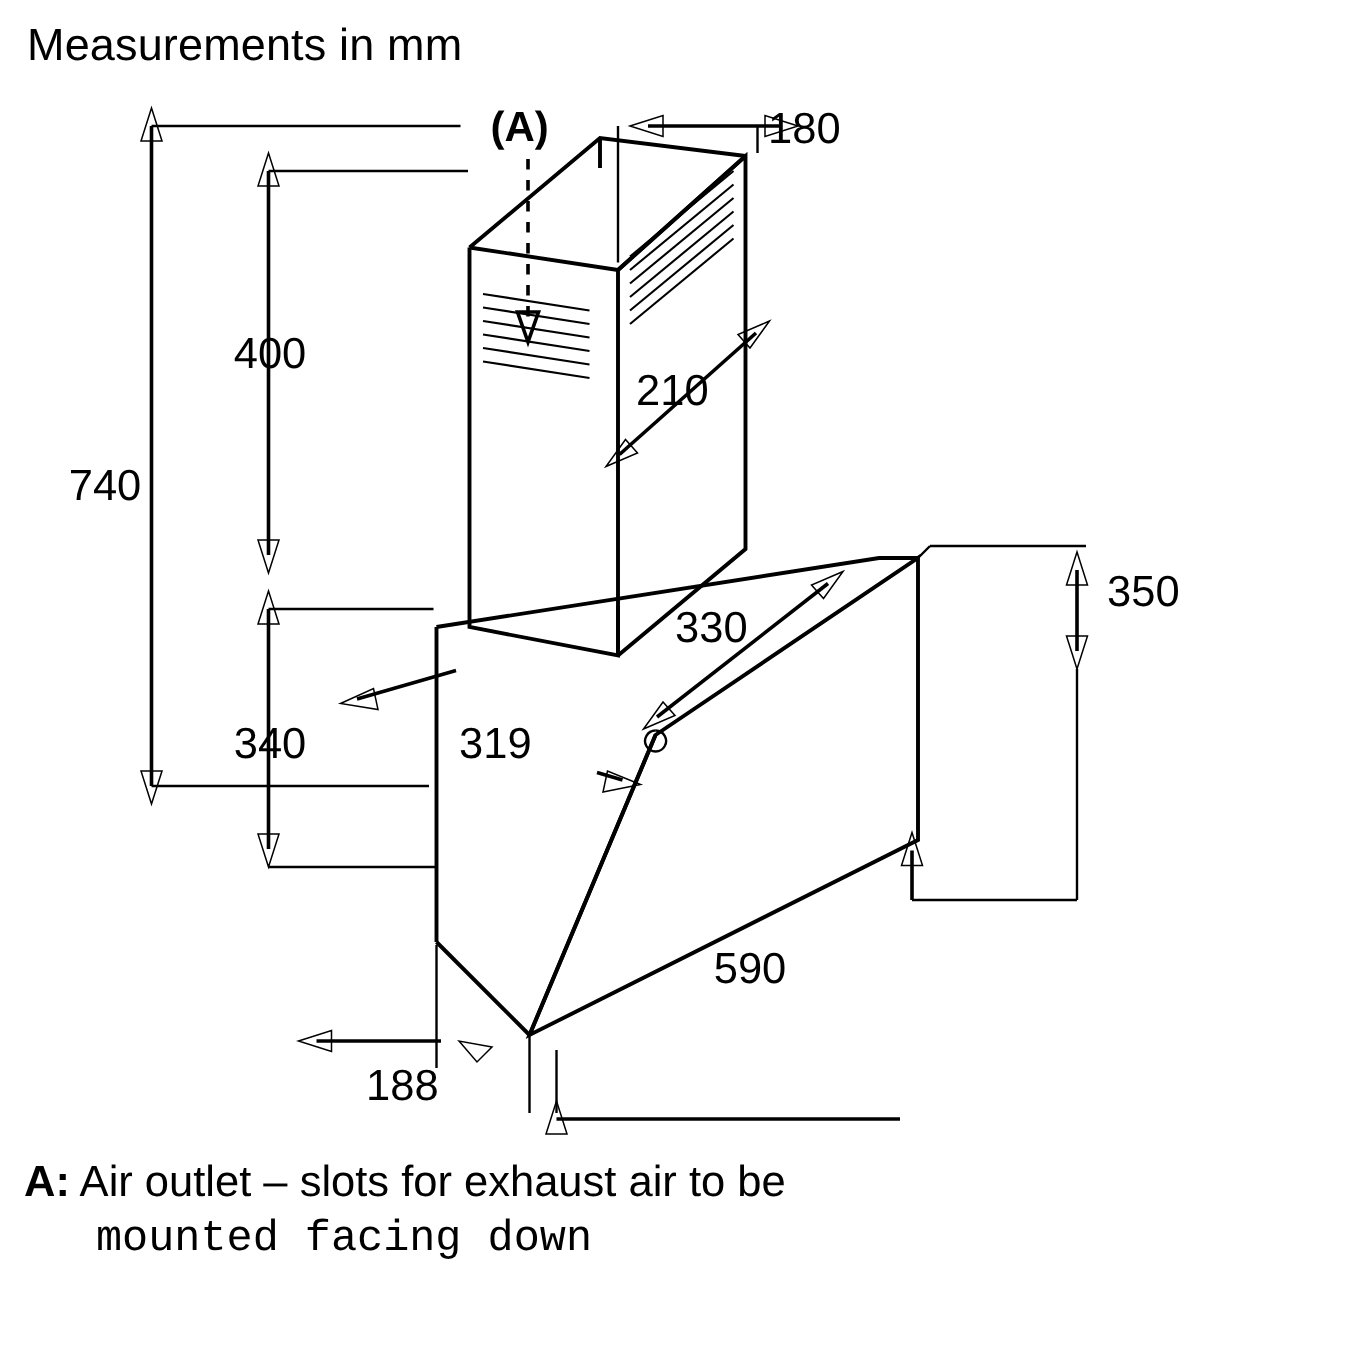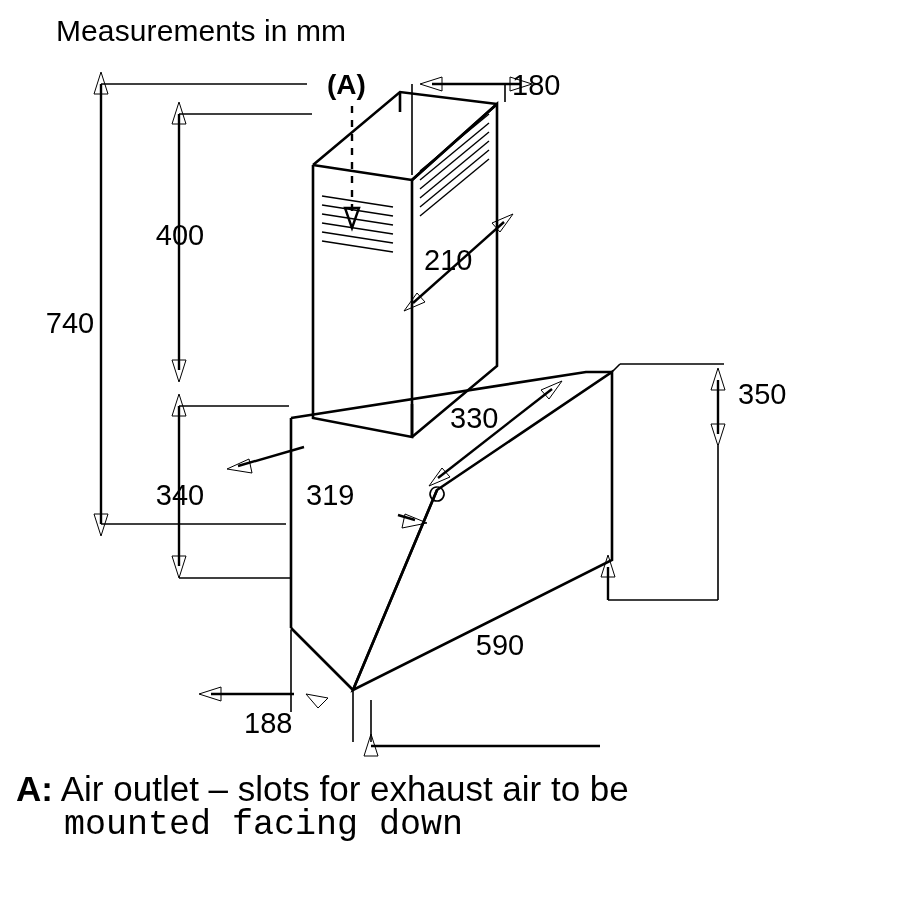--- a/index.html
+++ b/index.html
@@ -21,28 +21,27 @@
     height: 900px;
   }
   #title {
     position: absolute;
     left: 18px;
     top: 14px;
     font-size: 30px;
     line-height: 34px;
     letter-spacing: 0.1px;
     white-space: nowrap;
-    margin-left: 38px;
   }
   #legend {
     position: absolute;
     left: 16px;
     top: 770px;
     width: 800px;
-    font-size: 35px;
+    font-size: 29px;
     line-height: 37px;
   }
   #legend .key {
     font-weight: bold;
   }
   #legend .legend-line2 {
     display: block;
     padding-left: 48px;
     font-family: Liberation Mono, monospace;
   }

